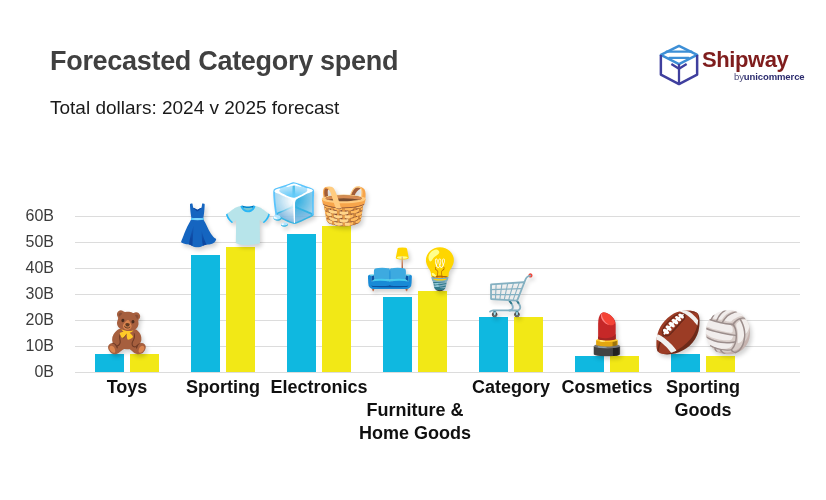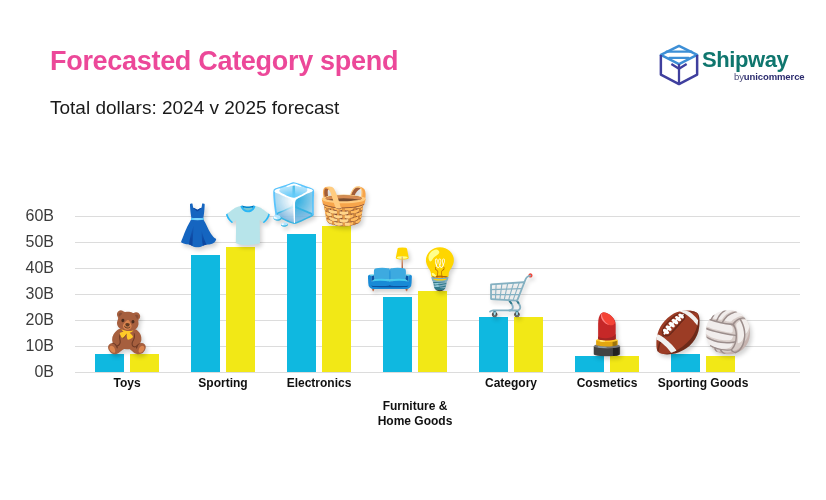--- a/index.html
+++ b/index.html
@@ -21,21 +21,21 @@
     left: 0; top: 0;
     width: 826px;
     height: 140px;
   }
   #page-title {
     position: absolute;
     left: 50px;
     top: 46px;
     font-size: 27px;
     font-weight: 700;
-    color: #ec4899;
+    color: #404040;
     letter-spacing: -0.3px;
     white-space: nowrap;
   }
   #page-subtitle {
     position: absolute;
     left: 50px;
     top: 97px;
     font-size: 19px;
     font-weight: 400;
     color: #1a1a1a;
@@ -60,21 +60,21 @@
   }
   #brand-logo-text {
     display: flex;
     flex-direction: column;
     justify-content: center;
     line-height: 1;
   }
   #brand-name {
     font-size: 22px;
     font-weight: 700;
-    color: #0f766e;
+    color: #7f1d1d;
     letter-spacing: -0.4px;
   }
   #brand-tagline {
     font-size: 9.5px;
     font-weight: 700;
     color: #2b2b6e;
     letter-spacing: -0.1px;
     margin-top: 1px;
     padding-left: 32px;
   }
@@ -154,21 +154,21 @@
     line-height: 1;
     white-space: nowrap;
     pointer-events: none;
     text-shadow: 2px 3px 4px rgba(0,0,0,0.18);
   }
 
   .cat-label {
     position: absolute;
     top: 236px;
     text-align: center;
-    font-size: 12px;
+    font-size: 18px;
     font-weight: 600;
     color: #101010;
     line-height: 1.25;
   }
 </style>
 </head>
 <body>
 
 <div id="header">
 

